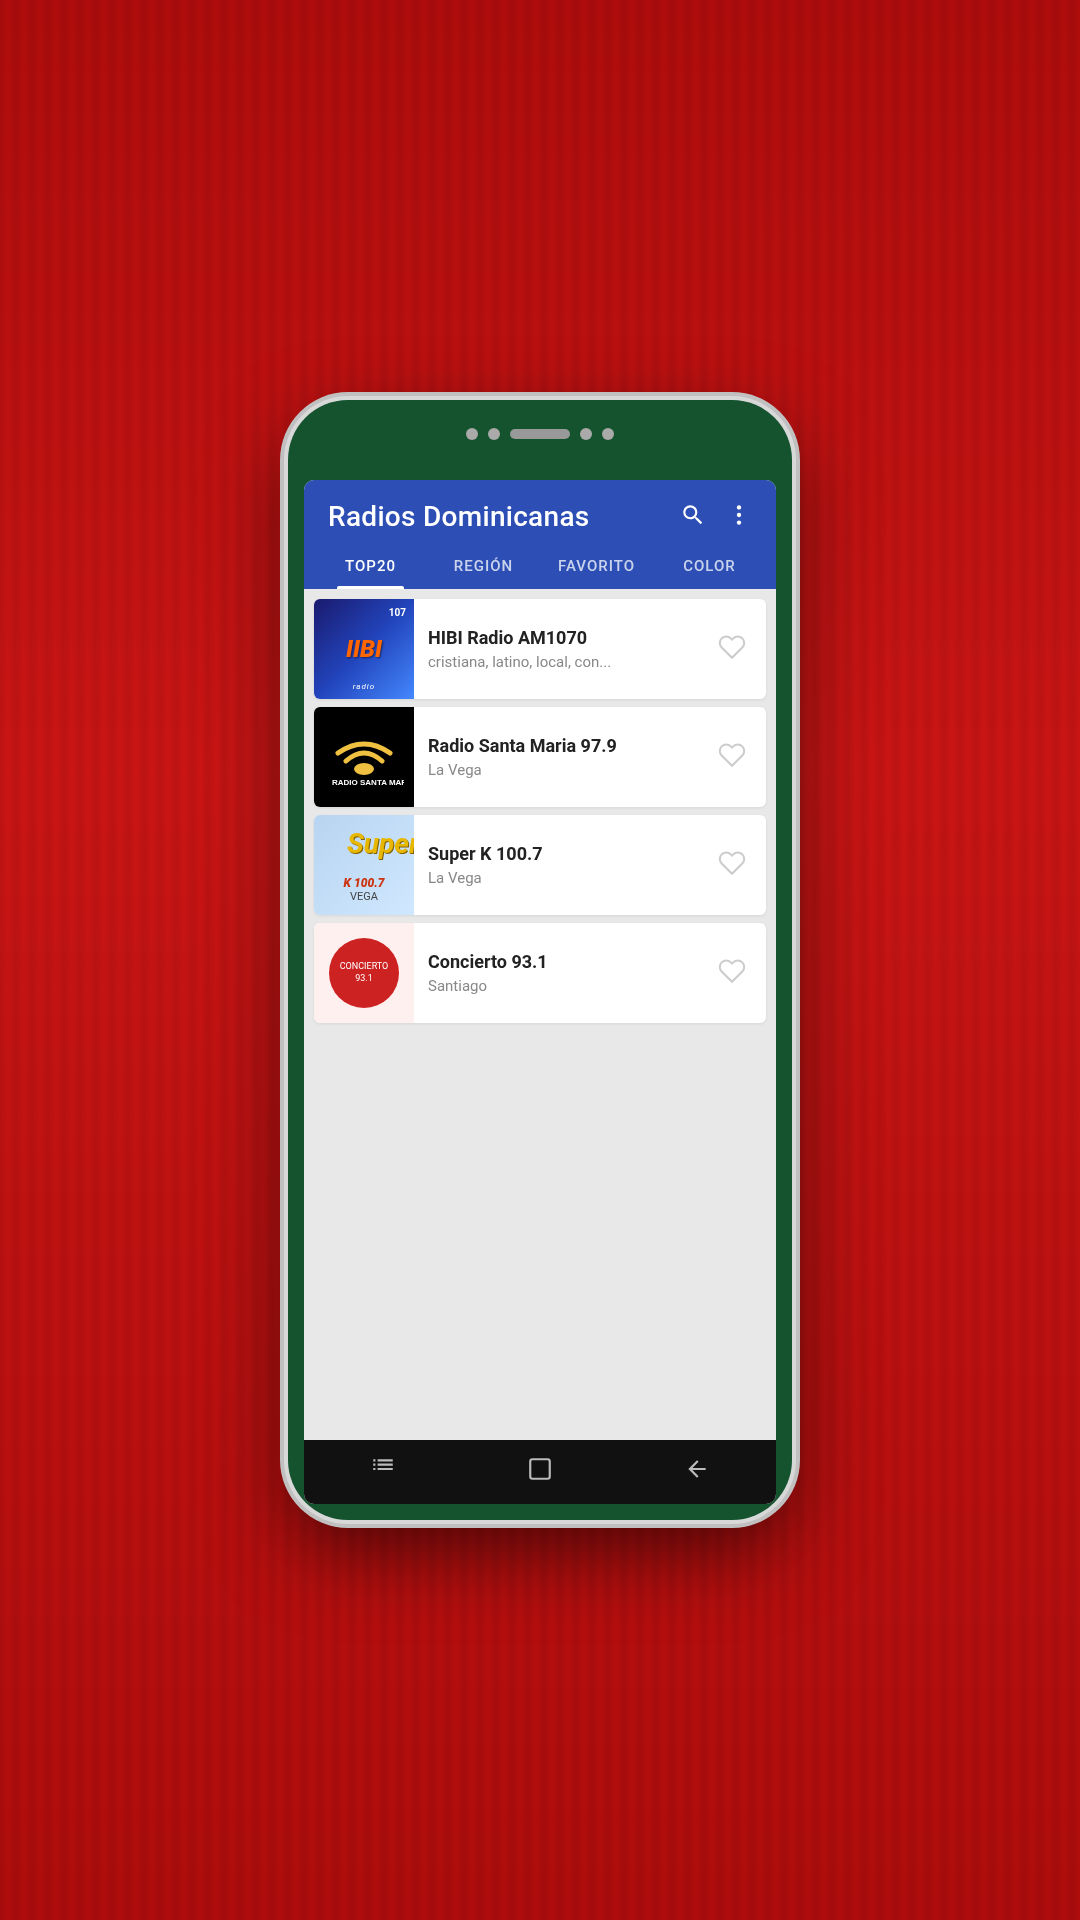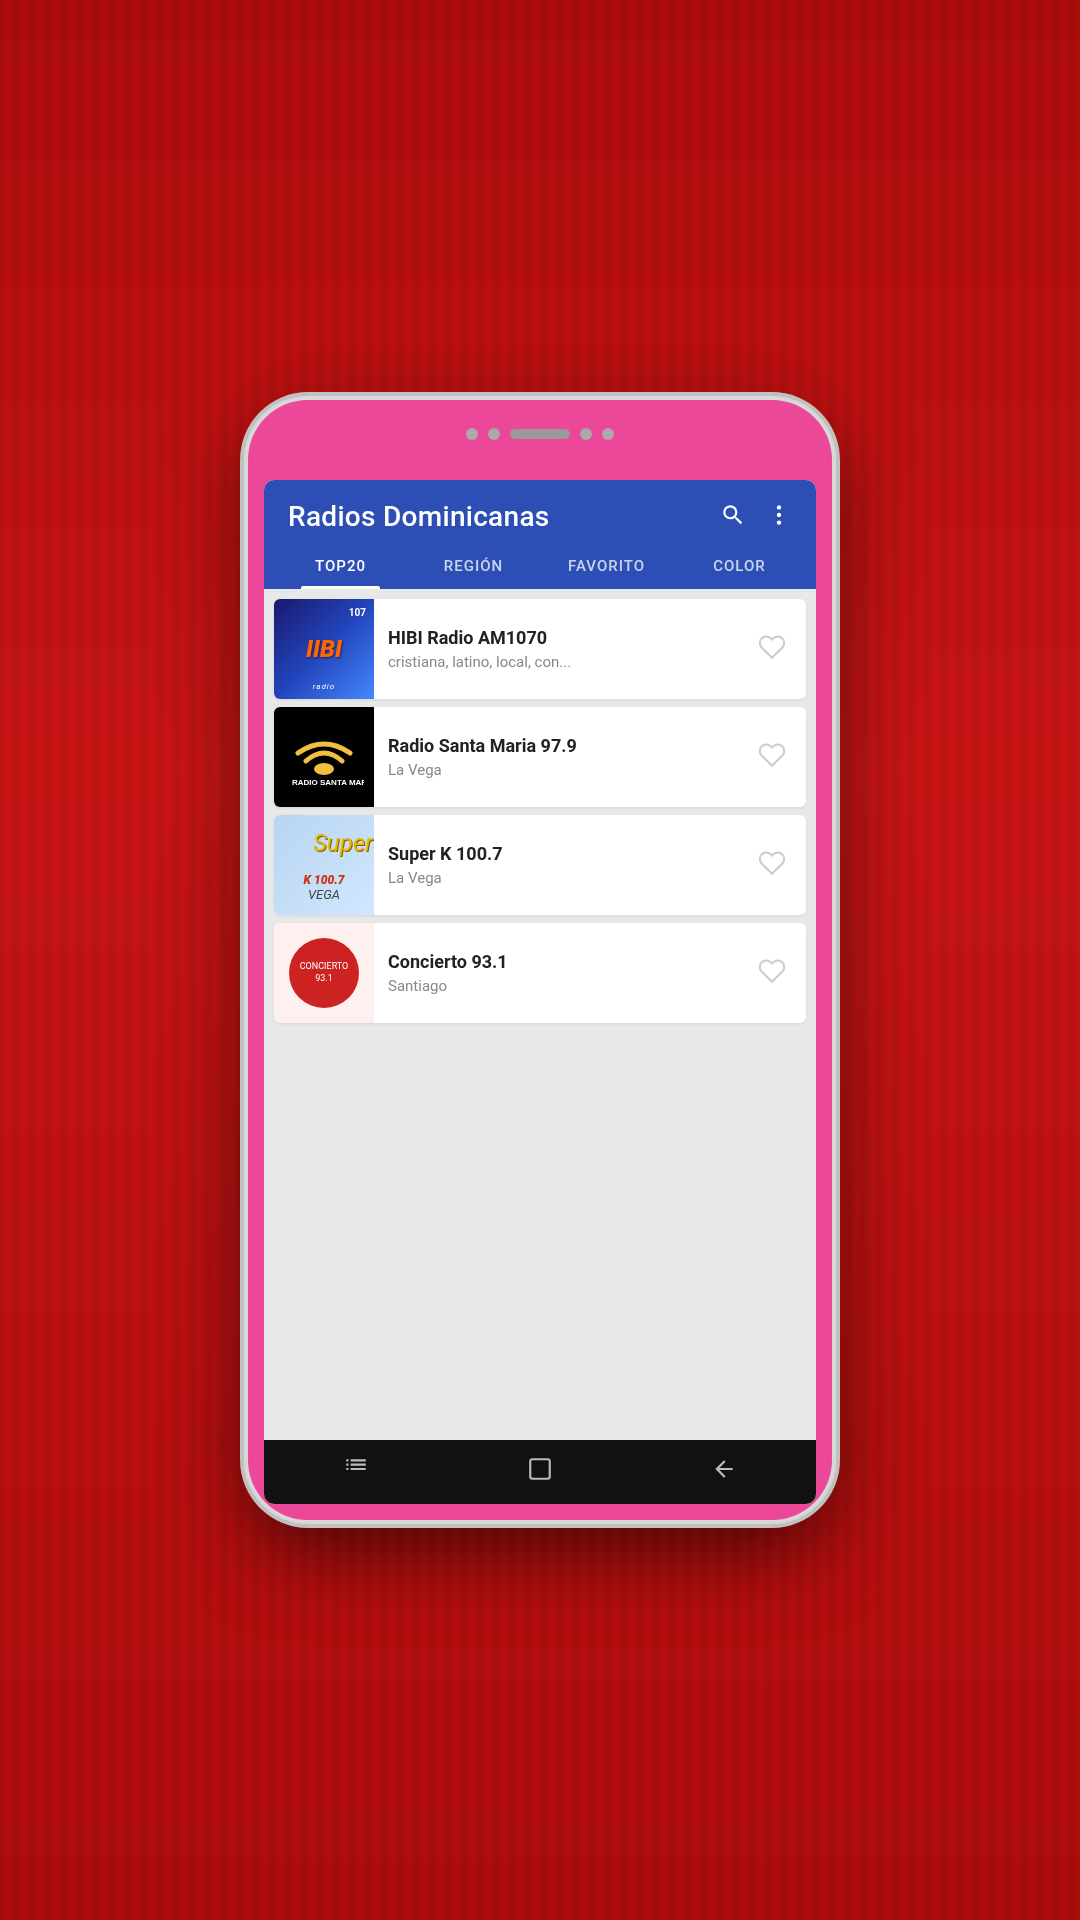--- a/index.html
+++ b/index.html
@@ -27,23 +27,23 @@
           rgba(0,0,0,0.08) 0px,
           rgba(0,0,0,0) 8px,
           rgba(0,0,0,0.08) 16px
         ),
         linear-gradient(180deg, #b00c0c 0%, #cc1515 40%, #b00c0c 100%);
     }
 
     
     .phone {
       position: relative;
-      width: 584px;
+      width: 504px;
       height: 1120px;
-      background: #ec4899;
+      background: #14532d;
       border-radius: 60px;
       box-shadow:
         0 0 0 4px #d8d8d8,
         0 0 0 8px #c0c0c0,
         0 30px 80px rgba(0,0,0,0.6);
       overflow: hidden;
       z-index: 1;
     }
 
     
@@ -392,23 +392,23 @@
           <svg class="heart-icon" viewBox="0 0 24 24" fill="none" stroke="#ccc" stroke-width="1.8">
             <path d="M20.84 4.61a5.5 5.5 0 0 0-7.78 0L12 5.67l-1.06-1.06a5.5 5.5 0 0 0-7.78 7.78l1.06 1.06L12 21.23l7.78-7.78 1.06-1.06a5.5 5.5 0 0 0 0-7.78z"></path>
           </svg>
         </div>
       </div>
 
       <div class="radio-card">
         <div class="radio-logo">
           <div class="logo-superk">
             <div style="text-align:center;">
-              <div style="color:#e8b800;font-size:24px;font-weight:400;font-style:italic;text-shadow:1px 1px 0 #806000;margin-left:38px;">Super</div>
+              <div style="color:#e8b800;font-size:28px;font-weight:700;font-style:italic;text-shadow:1px 1px 0 #806000;margin-left:38px;">Super</div>
               <div style="color:#cc3311;font-size:12px;font-weight:900;font-style:italic;margin-top:16px;">K 100.7</div>
-              <div style="color:#444;font-size:13px;font-style:italic;">VEGA</div>
+              <div style="color:#444;font-size:11px;">VEGA</div>
             </div>
           </div>
         </div>
         <div class="radio-info">
           <div class="radio-name">Super K 100.7</div>
           <div class="radio-sub">La Vega</div>
         </div>
         <div class="favorite-btn">
           <svg class="heart-icon" viewBox="0 0 24 24" fill="none" stroke="#ccc" stroke-width="1.8">
             <path d="M20.84 4.61a5.5 5.5 0 0 0-7.78 0L12 5.67l-1.06-1.06a5.5 5.5 0 0 0-7.78 7.78l1.06 1.06L12 21.23l7.78-7.78 1.06-1.06a5.5 5.5 0 0 0 0-7.78z"></path>

